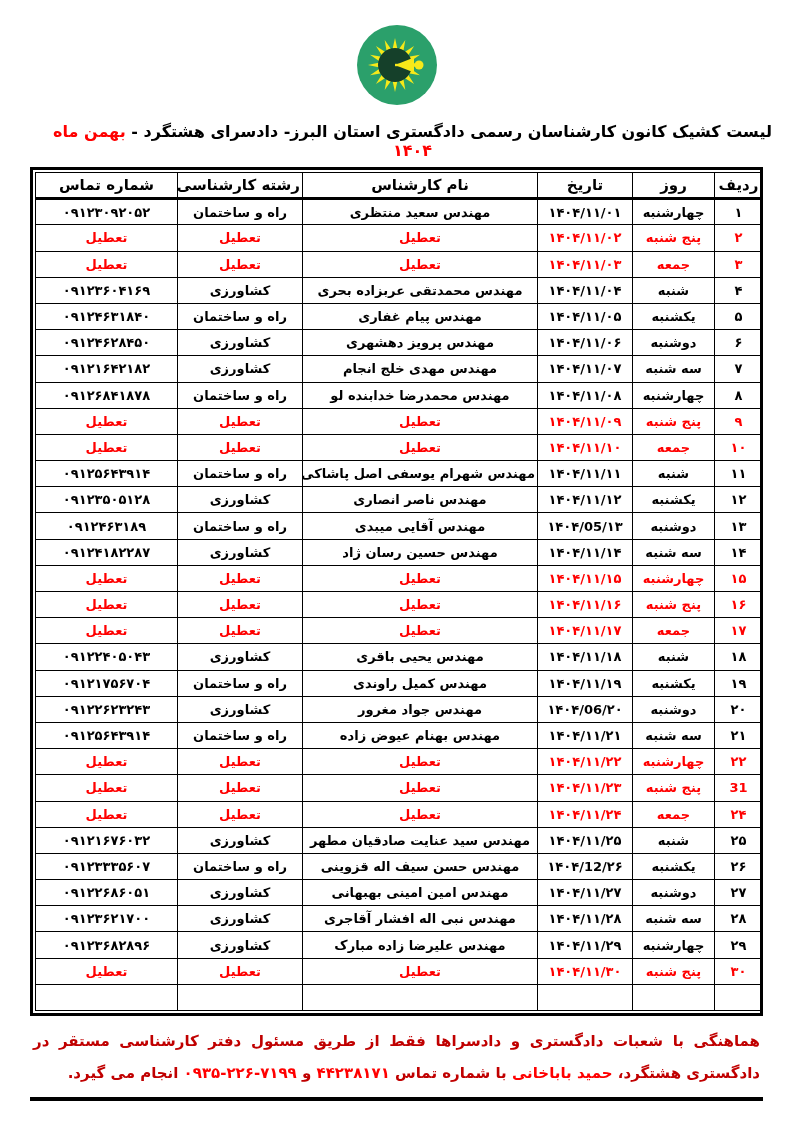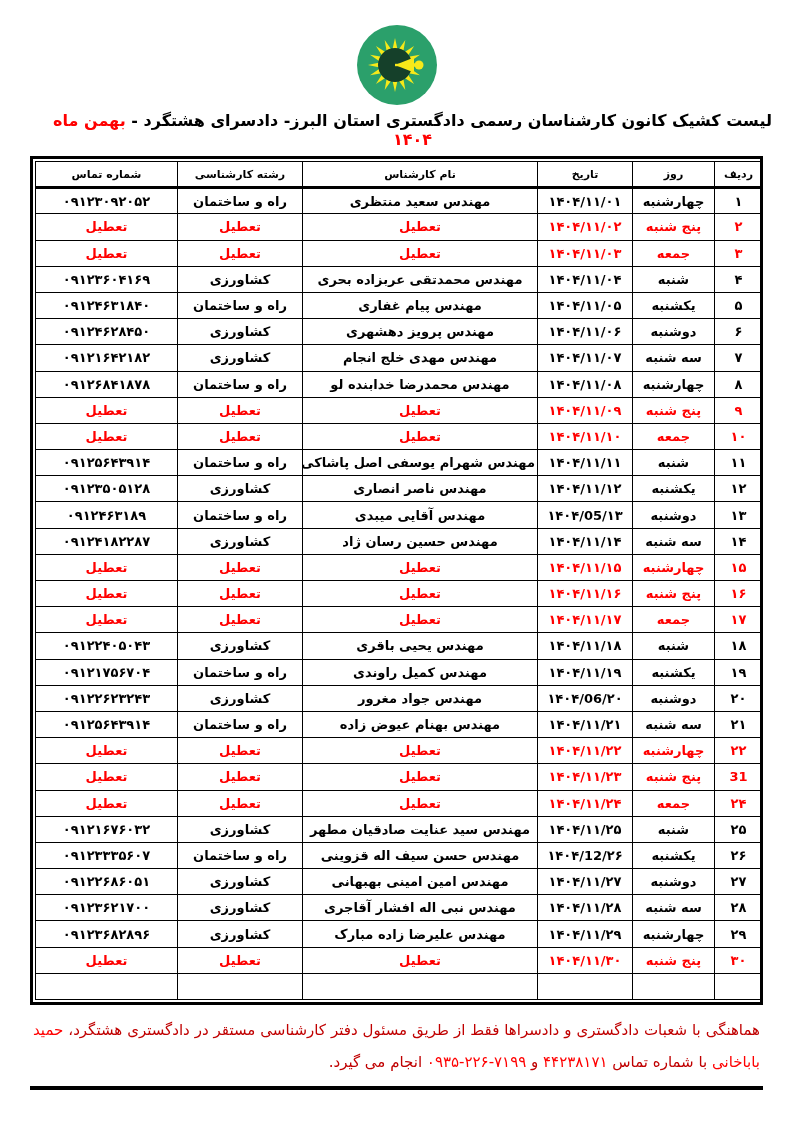--- a/index.html
+++ b/index.html
@@ -4,46 +4,46 @@
 <style>
   * { margin:0; padding:0; box-sizing:border-box; }
   html,body { background:#888; }
   .page {
     width:793px; height:1122px; margin:0 auto; background:#ffffff;
     position:relative; overflow:hidden;
     font-family:"DejaVu Sans","Liberation Sans",sans-serif;
   }
   .logo-wrap { display:flex; justify-content:center; padding-top:24px; }
   .title {
-    direction:rtl; text-align:center; margin-top:5px;
+    direction:rtl; text-align:center; margin-top:16px;
     font-size:16px; font-weight:bold; color:#000;padding-left:32px;
   }
   .title .red-part { color:#ff0000; }
   .table-wrap {
     width:733px; margin:7px auto 0;
     border:3px solid #000; padding:2px; background:#fff;
   }
   table { width:100%; border-collapse:collapse; direction:rtl; table-layout:fixed; }
   th, td {
     border:1.5px solid #000; height:26.2px; text-align:center; vertical-align:middle;
     font-size:13px; font-weight:bold; color:#000; padding:0 2px;
     overflow:hidden; white-space:nowrap;
   }
-  thead th { border-bottom:3px solid #000; font-size:11px;margin-top:48px; }
+  thead th { border-bottom:3px solid #000; font-size:15px;margin-top:48px; }
   tr.holiday td { color:#ff0000; }
   td.num, td.date, td.phone { direction:rtl; }
   .col-no    { width:48px; }
   .col-day   { width:82px; }
   .col-date  { width:95px; }
   .col-name  { width:235px; }
   .col-field { width:125px; }
   .col-phone { width:142px; }
   .footer-note {
     direction:rtl; width:727px; margin:10px auto 0;
-    font-size:15px; font-weight:normal; line-height:2.1;
+    font-size:15px; font-weight:bold; line-height:2.1;
     color:#c00000; text-align:justify;
   }
   .footer-note .bright { color:#ff0000; }
   .bottom-rule { width:733px; height:4px; background:#000; margin:8px auto 0; }
 </style>
 </head>
 <body>
 
 <div class="page">
 

